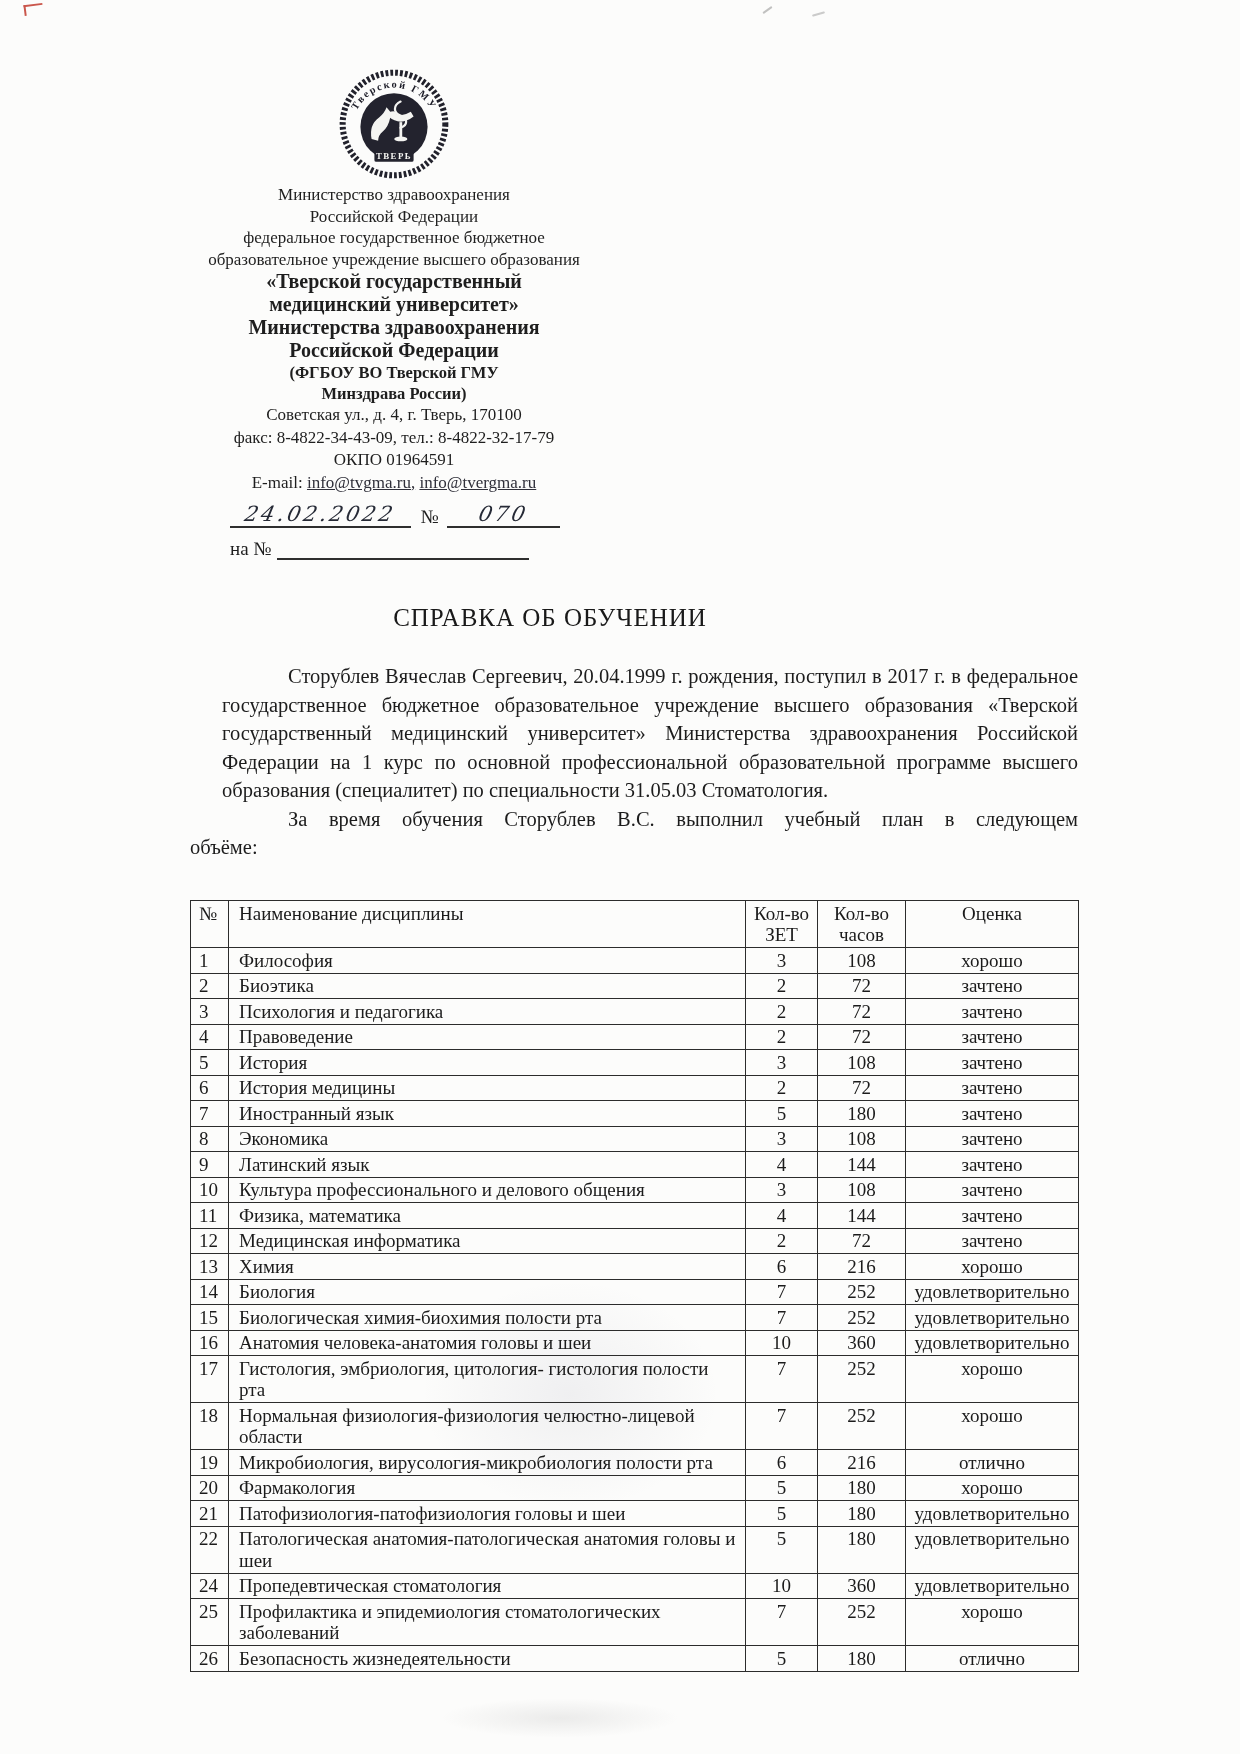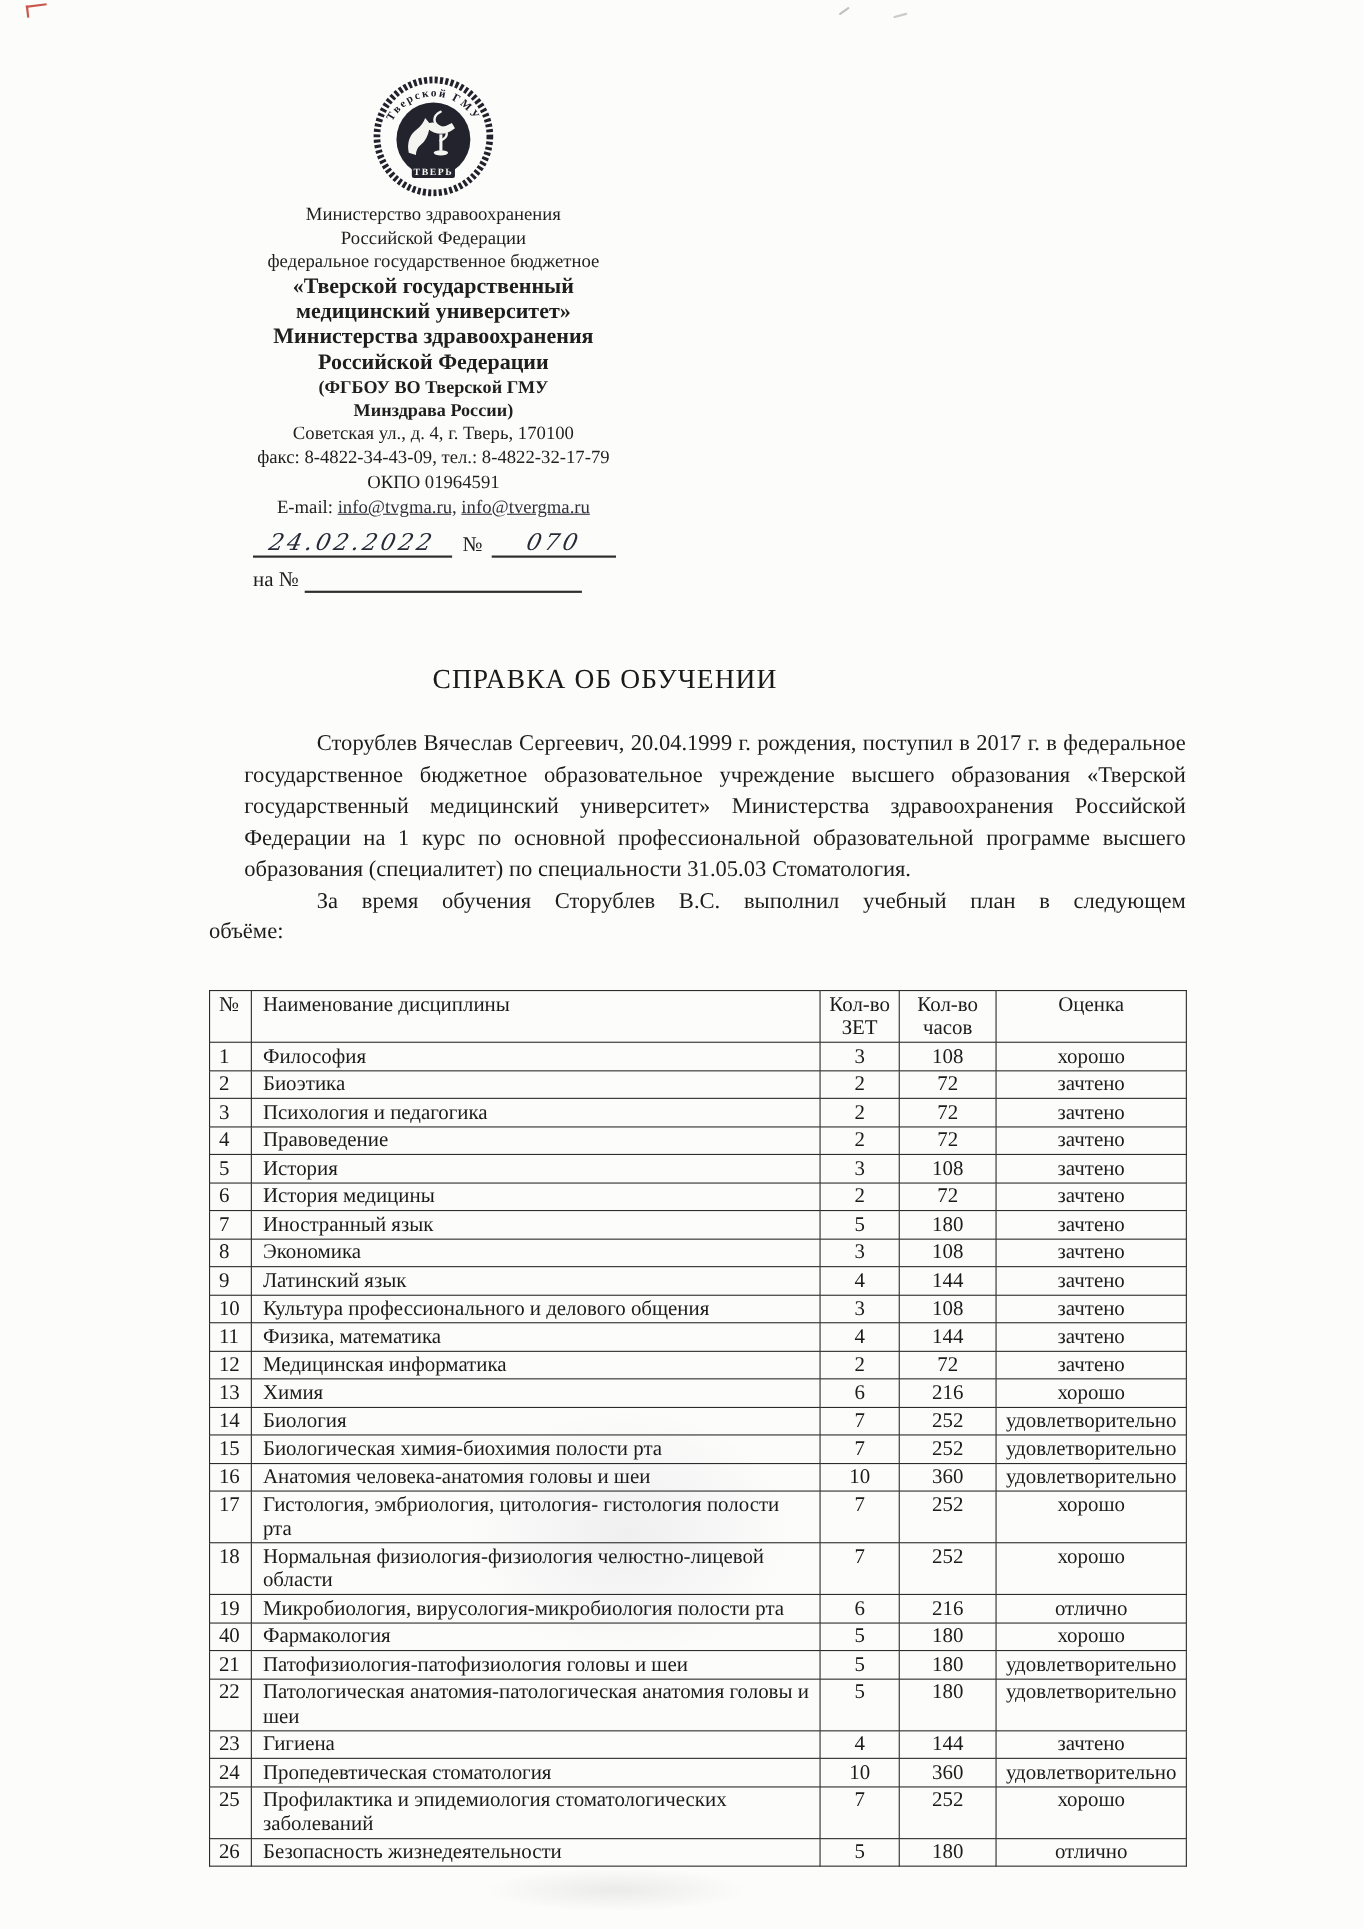--- a/index.html
+++ b/index.html
@@ -90,20 +90,21 @@
       <rect x="65.8" y="58" width="3" height="16" fill="#f4f4f1"></rect>
       <ellipse cx="67.3" cy="76" rx="7" ry="2.6" fill="#f4f4f1"></ellipse>
       <path d="M67 36 C59 40 59 48 67 51 C75 54 75 61 67 64" fill="none" stroke="#f4f4f1" stroke-width="2.4" stroke-linecap="round"></path>
       <rect x="39" y="88" width="42" height="12.5" rx="2" fill="#23232e"></rect>
       <text x="60" y="97.7" text-anchor="middle" class="logo-banner-text">ТВЕРЬ</text>
     </svg>
 
     <div class="lh-small">Министерство здравоохранения</div>
     <div class="lh-small">Российской Федерации</div>
     <div class="lh-small">федеральное государственное бюджетное</div>
+    <div class="lh-small">образовательное учреждение высшего образования</div>
     <div class="lh-bold">«Тверской государственный</div>
     <div class="lh-bold">медицинский университет»</div>
     <div class="lh-bold">Министерства здравоохранения</div>
     <div class="lh-bold">Российской Федерации</div>
     <div class="lh-abbr">(ФГБОУ ВО Тверской ГМУ</div>
     <div class="lh-abbr">Минздрава России)</div>
     <div class="lh-contact">Советская ул., д. 4, г. Тверь, 170100</div>
     <div class="lh-contact">факс: 8-4822-34-43-09, тел.: 8-4822-32-17-79</div>
     <div class="lh-contact">ОКПО 01964591</div>
     <div class="lh-contact">
@@ -282,46 +283,39 @@
           <td class="col-grade">хорошо</td>
         </tr>
         <tr>
           <td class="col-num">19</td>
           <td class="col-name">Микробиология, вирусология-микробиология полости рта</td>
           <td class="col-credits">6</td>
           <td class="col-hours">216</td>
           <td class="col-grade">отлично</td>
         </tr>
         <tr>
-          <td class="col-num">40</td>
+          <td class="col-num">20</td>
           <td class="col-name">Фармакология</td>
           <td class="col-credits">5</td>
           <td class="col-hours">180</td>
           <td class="col-grade">хорошо</td>
         </tr>
         <tr>
           <td class="col-num">21</td>
           <td class="col-name">Патофизиология-патофизиология головы и шеи</td>
           <td class="col-credits">5</td>
           <td class="col-hours">180</td>
           <td class="col-grade">удовлетворительно</td>
         </tr>
         <tr>
           <td class="col-num">22</td>
           <td class="col-name">Патологическая анатомия-патологическая анатомия головы и шеи</td>
           <td class="col-credits">5</td>
           <td class="col-hours">180</td>
           <td class="col-grade">удовлетворительно</td>
-        </tr>
-        <tr>
-          <td class="col-num">23</td>
-          <td class="col-name">Гигиена</td>
-          <td class="col-credits">4</td>
-          <td class="col-hours">144</td>
-          <td class="col-grade">зачтено</td>
         </tr>
         <tr>
           <td class="col-num">24</td>
           <td class="col-name">Пропедевтическая стоматология</td>
           <td class="col-credits">10</td>
           <td class="col-hours">360</td>
           <td class="col-grade">удовлетворительно</td>
         </tr>
         <tr>
           <td class="col-num">25</td>

